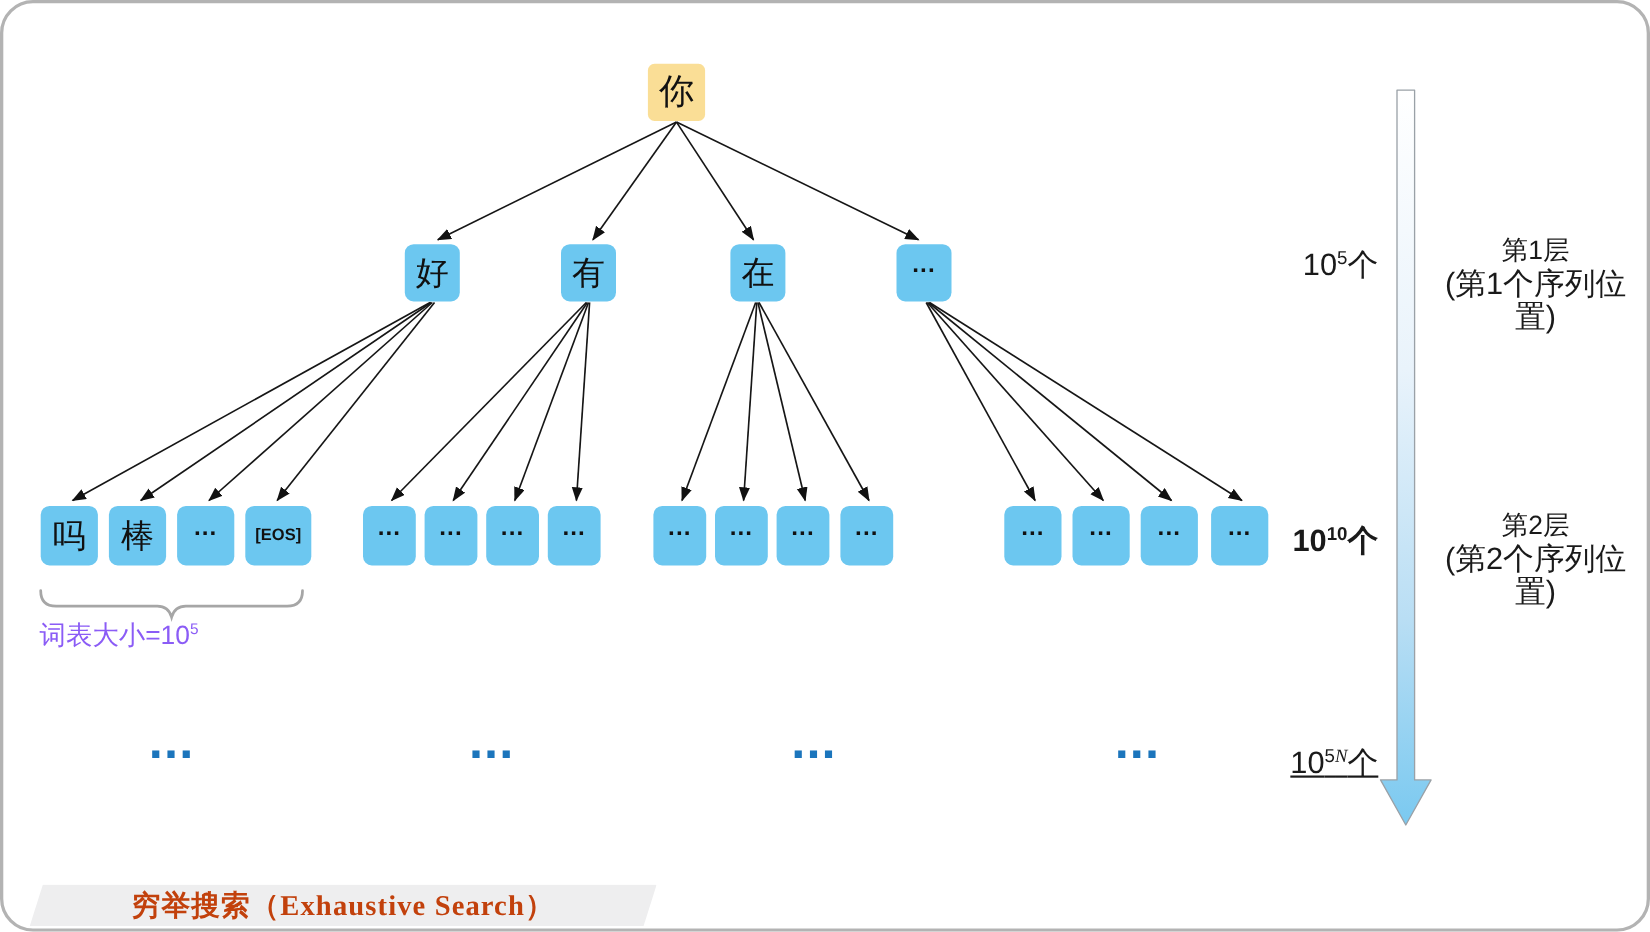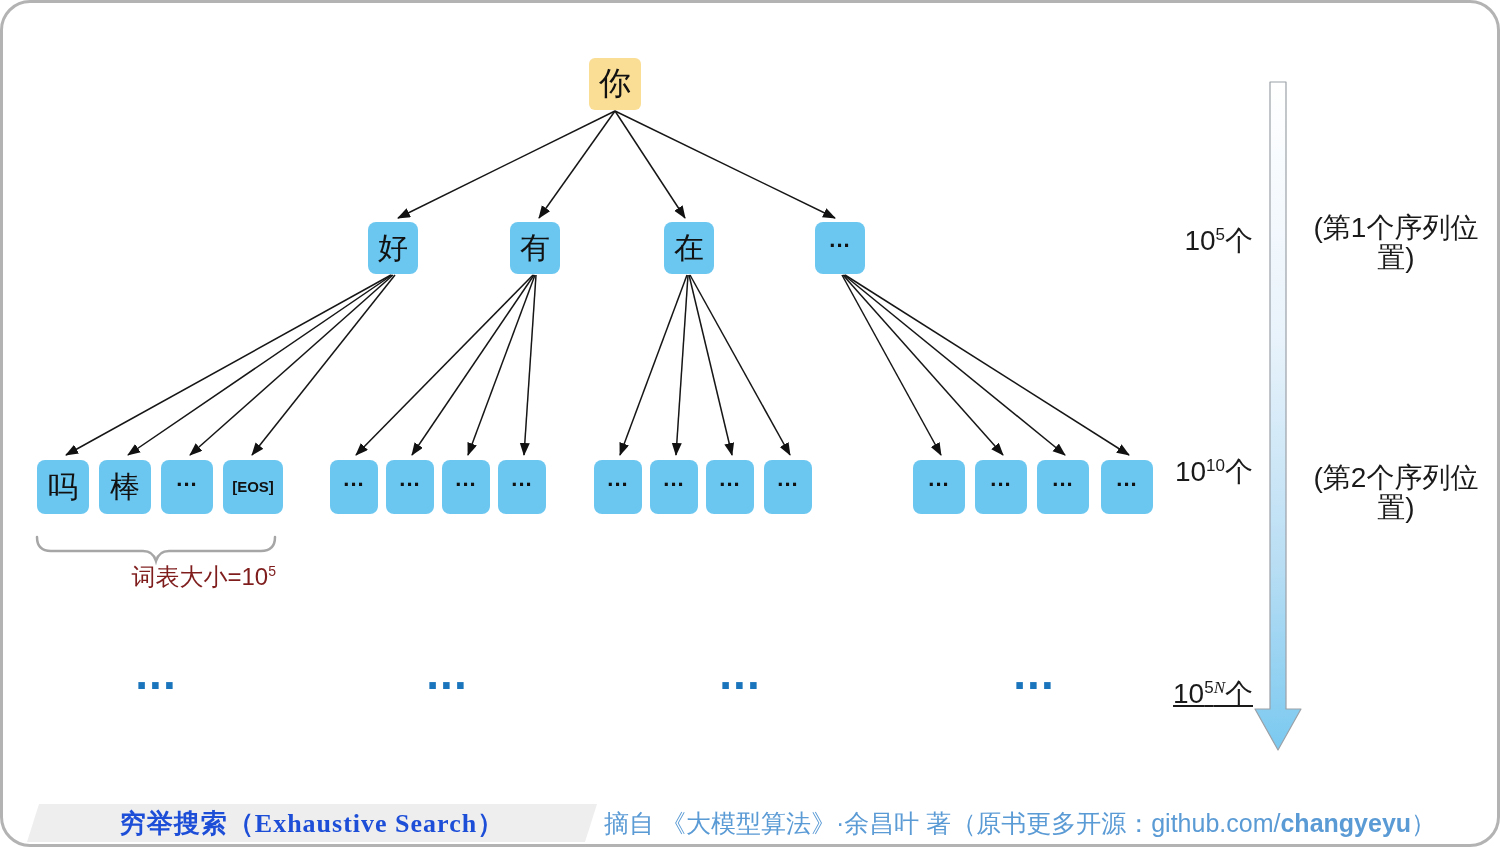--- a/index.html
+++ b/index.html
@@ -16,45 +16,45 @@
   .node.root{background:#fade96;width:52px;height:52px;left:586px;top:55px;border-radius:6px;font-size:32px;}
   .n1{width:50px;height:52px;top:219px;font-size:30px;}
   .n2{height:54px;top:457px;font-size:30px;}
   .node .dots{font-weight:700;font-size:22px;letter-spacing:1px;transform:translateY(-8px);}
   .node .eos{font-size:15px;font-weight:600;transform:translateY(-1px);}
   .ndots{
     position:absolute;top:650px;width:90px;height:46px;text-align:center;
     font-size:46px;font-weight:700;letter-spacing:1px;color:#1b75bc;line-height:40px;
   }
   .vocab-label{
-    position:absolute;left:33px;top:558px;width:240px;text-align:right;
-    font-size:24px;color:#7f1d1d;
+    position:absolute;left:33px;top:558px;width:240px;text-align:left;
+    font-size:24px;color:#8b5cf6;
   }
   .vocab-label sup{font-size:14px;}
   .count{
     position:absolute;right:244px;text-align:center;font-size:28px;color:#1a1a1a;white-space:nowrap;
   }
   .count .sup{font-size:17px;position:relative;top:-10px;}
   .count .supvar{font-size:17px;position:relative;top:-10px;font-family:"Liberation Serif","DejaVu Serif",serif;font-style:italic;}
-  .count.c1{top:219px;} .count.c2{top:450px;} .count.c3{top:672px;text-decoration:underline;}
+  .count.c1{top:219px;} .count.c2{top:470px;font-weight:bold;} .count.c3{top:672px;text-decoration:underline;}
   .lvl{
     position:absolute;left:1292px;width:202px;text-align:center;color:#1a1a1a;
   }
   .lvl .t{font-size:24px;line-height:30px;}
   .lvl .s{font-size:28px;line-height:30px;}
   .lvl.l1{top:210px;} .lvl.l2{top:460px;} .lvl.l3{top:654px;}
   .mvar{font-family:"Liberation Serif","DejaVu Serif",serif;font-style:italic;}
   .footer-band{
     position:absolute;left:24px;top:801px;width:570px;height:38px;background:#eeeeef;
     clip-path:polygon(12px 0,100% 0,calc(100% - 12px) 100%,0 100%);
     display:flex;align-items:center;justify-content:center;
   }
   .footer-title{
     font-family:"Liberation Serif","DejaVu Serif",serif;font-weight:700;
-    font-size:26px;color:#1d4ed8;letter-spacing:1px;white-space:nowrap;
+    font-size:26px;color:#c2410c;letter-spacing:1px;white-space:nowrap;
   }
   .footer-source{
     position:absolute;left:601px;top:801px;height:38px;display:flex;align-items:center;
     font-size:25px;color:#5b9bd5;white-space:nowrap;
   }
   .footer-source .b{font-weight:700;}
 </style>
 </head>
 <body>
 
@@ -184,28 +184,25 @@
     <span>10</span><span class="sup">5</span><span class="supvar"></span><span>个</span>
   </div>
   <div class="count c2">
     <span>10</span><span class="sup">10</span><span class="supvar"></span><span>个</span>
   </div>
   <div class="count c3">
     <span>10</span><span class="sup">5</span><span class="supvar">N</span><span>个</span>
   </div>
 
   <div class="lvl l1">
+    <div class="t">第1层</div>
     <div class="s">(第1个序列位置)</div>
   </div>
   <div class="lvl l2">
+    <div class="t">第2层</div>
     <div class="s">(第2个序列位置)</div>
   </div>
 
   <div class="footer-band">
     <span class="footer-title">穷举搜索（Exhaustive Search）</span>
   </div>
-  <div class="footer-source">
-    <span>摘自 《大模型算法》·余昌叶 著（原书更多开源：github.com/</span>
-      <span class="b">changyeyu</span>
-      <span>）</span>
-  </div>
 
 </div>
 
 </body></html>

